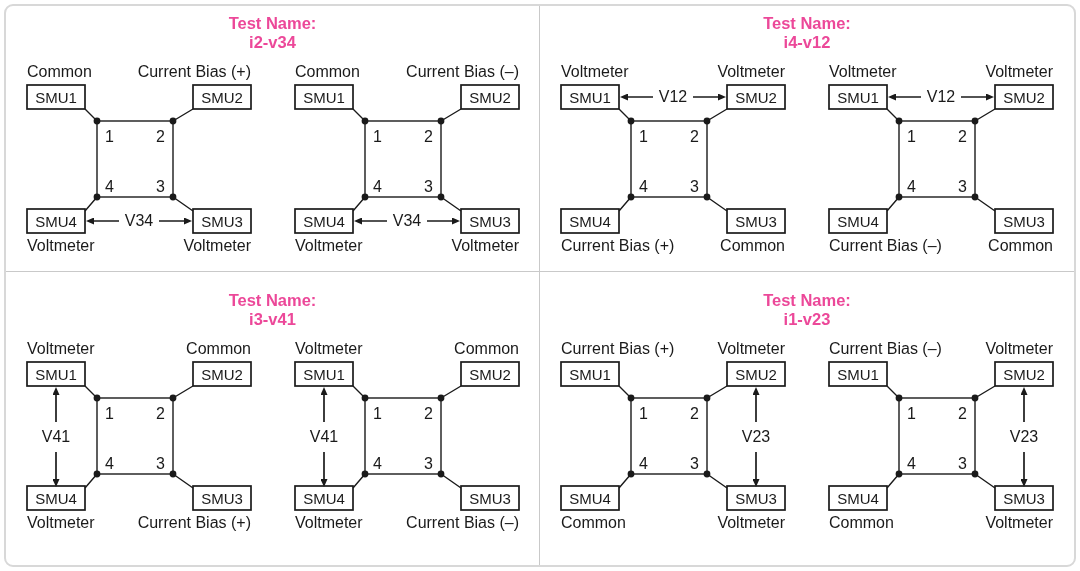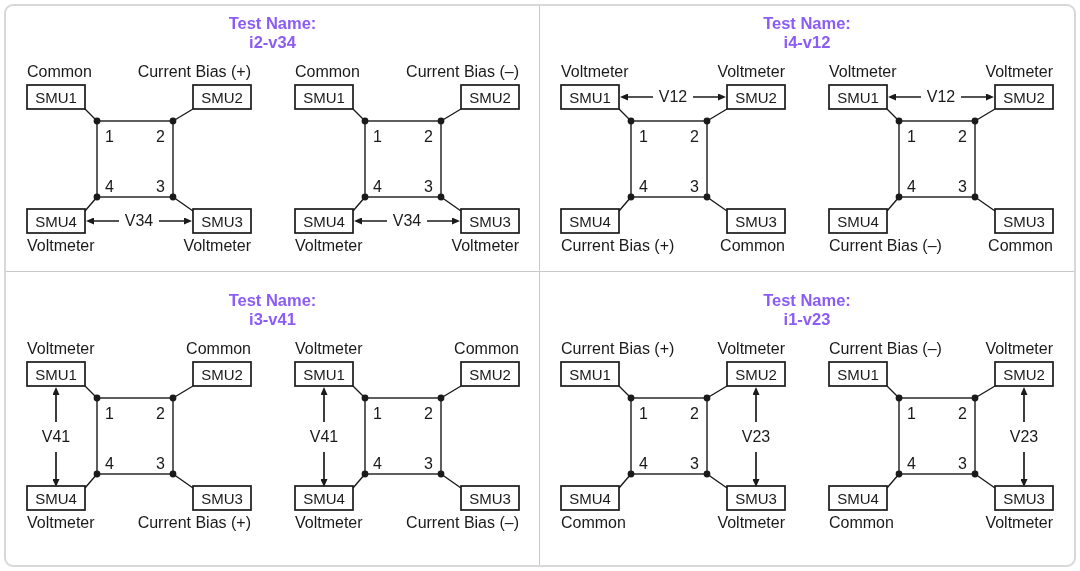--- a/index.html
+++ b/index.html
@@ -4,21 +4,21 @@
 <style>
   html,body{margin:0;padding:0;background:#ffffff;}
   body{width:1080px;height:571px;position:relative;font-family:"Liberation Sans",sans-serif;}
   .frame{position:absolute;left:4px;top:4px;right:4px;bottom:4px;border:2px solid #d8d8d8;border-radius:9px;overflow:hidden;background:#fff;}
   .grid{display:grid;width:100%;height:100%;grid-template-columns:1fr 1fr;grid-template-rows:266px 1fr;}
   .quad{box-sizing:border-box;padding-top:8px;}
   .quad.q-tl{border-right:1.5px solid #c9c9c9;border-bottom:1.5px solid #c9c9c9;}
   .quad.q-tr{border-bottom:1.5px solid #c9c9c9;}
   .quad.q-bl{border-right:1.5px solid #c9c9c9;}
   .quad.row2{padding-top:19px;}
-  .title{margin:0;text-align:center;font-size:16.5px;line-height:19px;font-weight:bold;color:#8b5cf6;}
+  .title{margin:0;text-align:center;font-size:16.5px;line-height:19px;font-weight:bold;color:#ec4899;}
   .diagrams{display:flex;justify-content:center;gap:24px;margin-top:5px;}
   svg.diagram{width:244px;height:198px;flex:0 0 auto;}
   .box{fill:#ffffff;stroke:#1a1a1a;stroke-width:1.7;}
   .sq{fill:none;stroke:#1a1a1a;stroke-width:1.4;}
   .conn{stroke:#1a1a1a;stroke-width:1.4;fill:none;}
   .dot{fill:#1a1a1a;}
   .al{stroke:#1a1a1a;stroke-width:1.7;}
   .t{fill:#1a1a1a;}
   .role{font-size:16px;}
   .smu{font-size:15px;}

